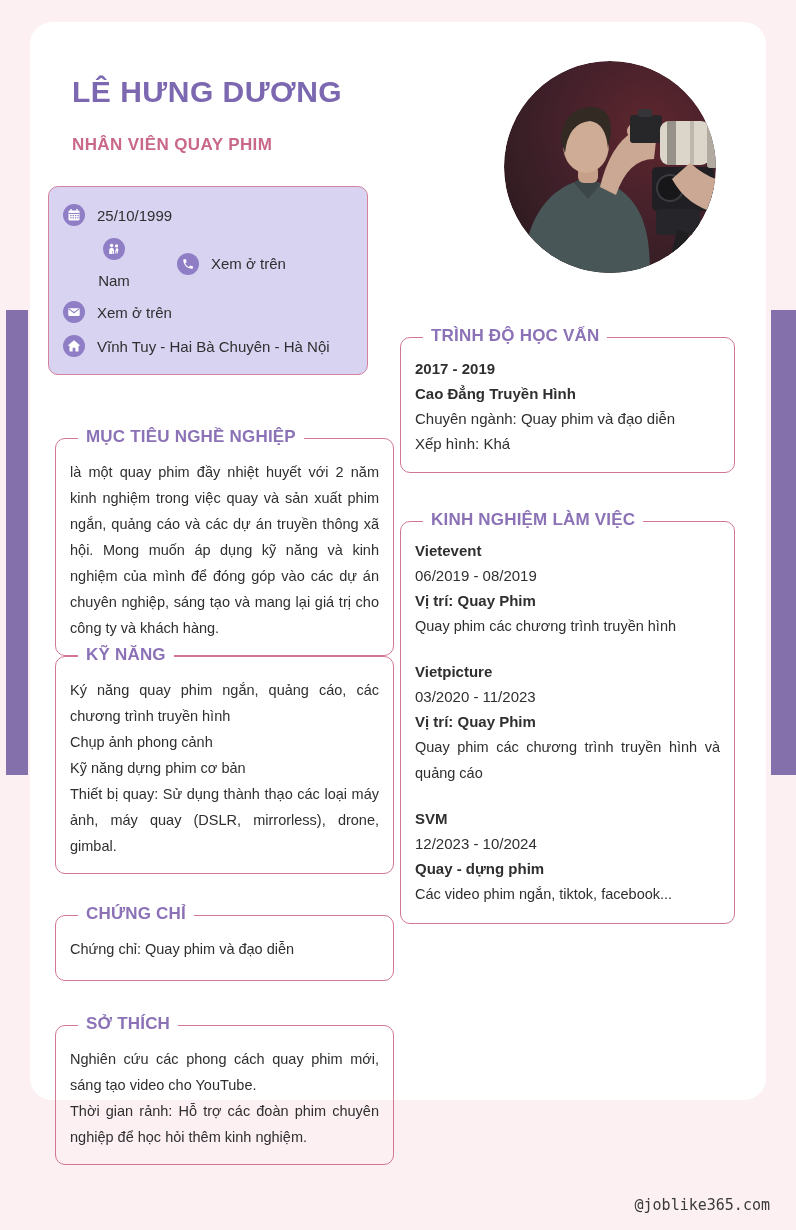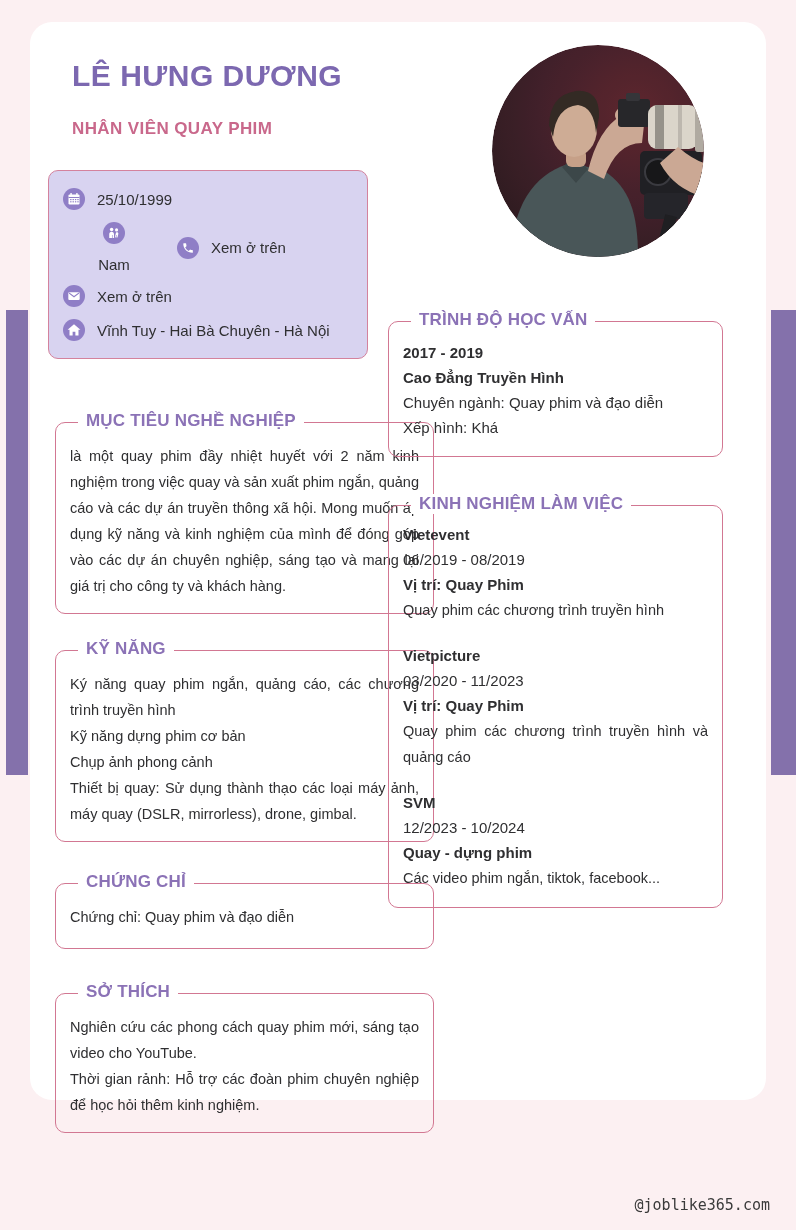--- a/index.html
+++ b/index.html
@@ -22,21 +22,21 @@
     position:relative;width:796px;height:1230px;margin:0 auto;
     background:var(--page-bg);overflow:hidden;
   }
   .accent-bar{position:absolute;background:var(--accent-purple);}
   .accent-bar.left{left:6px;top:310px;width:22px;height:465px;}
   .accent-bar.right{left:771px;top:310px;width:25px;height:465px;}
   .card{
     position:absolute;left:30px;top:22px;width:736px;height:1078px;
     background:var(--card-bg);border-radius:22px;overflow:visible;
   }
-  .cols{display:flex;padding:0 18px;}
+  .cols{display:flex;padding:16px 18px;gap:12px;}
   .col-left{width:340px;flex:0 0 340px;}
   .col-right{width:335px;flex:0 0 335px;}
 
   .name{margin:37px 0 0 24px;font-size:30px;font-weight:bold;color:var(--name-purple);letter-spacing:.5px;}
   .job-title{margin:26px 0 0 24px;font-size:17px;font-weight:bold;color:var(--pink);letter-spacing:.4px;}
 
   .info-box{
     margin:31px 0 0 0;width:320px;background:var(--info-bg);
     border:1px solid var(--info-border);border-radius:10px;
     padding:11px 12px;color:var(--text);
@@ -47,27 +47,27 @@
   .cicon{width:22px;height:22px;flex:0 0 22px;display:block;}
 
   .sec{
     position:relative;border:1px solid var(--border-pink);border-radius:10px;
     padding:20px 14px 14px 14px;color:var(--text);
   }
   .sec-title{
     position:absolute;top:-12px;left:22px;background:#fff;padding:0 8px;
     font-size:17px;font-weight:bold;color:var(--title-purple);white-space:nowrap;letter-spacing:.2px;
   }
-  .col-left .sec{margin-left:7px;width:379px;}
+  .col-left .sec{margin-left:7px;width:339px;}
   .col-right .sec{width:335px;}
   .sec p{font-size:14.5px;line-height:26px;text-align:justify;}
   .sec p.noj{text-align:left;}
 
   .sec.objective{margin-top:63px;}
-  .sec.skills{margin-top:36px;}
+  .sec.skills{}
   .sec.certs{margin-top:41px;padding-bottom:18px;}
   .sec.hobbies{margin-top:44px;}
 
   .photo-wrap{margin:23px 9px 0 104px;width:212px;height:212px;border-radius:50%;overflow:hidden;}
   .sec.education{margin-top:64px;padding-top:18px;}
   .sec.experience{margin-top:48px;padding-top:16px;}
 
   .entry{margin-bottom:20px;}
   .entry:last-child{margin-bottom:2px;}
   .entry .line{font-size:15px;line-height:25px;}
@@ -158,22 +158,22 @@
         </div>
 
         <div class="sec objective">
           <div class="sec-title">MỤC TIÊU NGHỀ NGHIỆP</div>
           <p>là một quay phim đầy nhiệt huyết với 2 năm kinh nghiệm trong việc quay và sản xuất phim ngắn, quảng cáo và các dự án truyền thông xã hội. Mong muốn áp dụng kỹ năng và kinh nghiệm của mình để đóng góp vào các dự án chuyên nghiệp, sáng tạo và mang lại giá trị cho công ty và khách hàng.</p>
         </div>
 
         <div class="sec skills">
           <div class="sec-title">KỸ NĂNG</div>
           <p>Ký năng quay phim ngắn, quảng cáo, các chương trình truyền hình</p>
+          <p class="noj">Chụp ảnh phong cảnh</p>
           <p class="noj">Kỹ năng dựng phim cơ bản</p>
-          <p class="noj">Chụp ảnh phong cảnh</p>
           <p>Thiết bị quay: Sử dụng thành thạo các loại máy ảnh, máy quay (DSLR, mirrorless), drone, gimbal.</p>
         </div>
 
         <div class="sec certs">
           <div class="sec-title">CHỨNG CHỈ</div>
           <p class="noj">Chứng chỉ: Quay phim và đạo diễn</p>
         </div>
 
         <div class="sec hobbies">
           <div class="sec-title">SỞ THÍCH</div>

